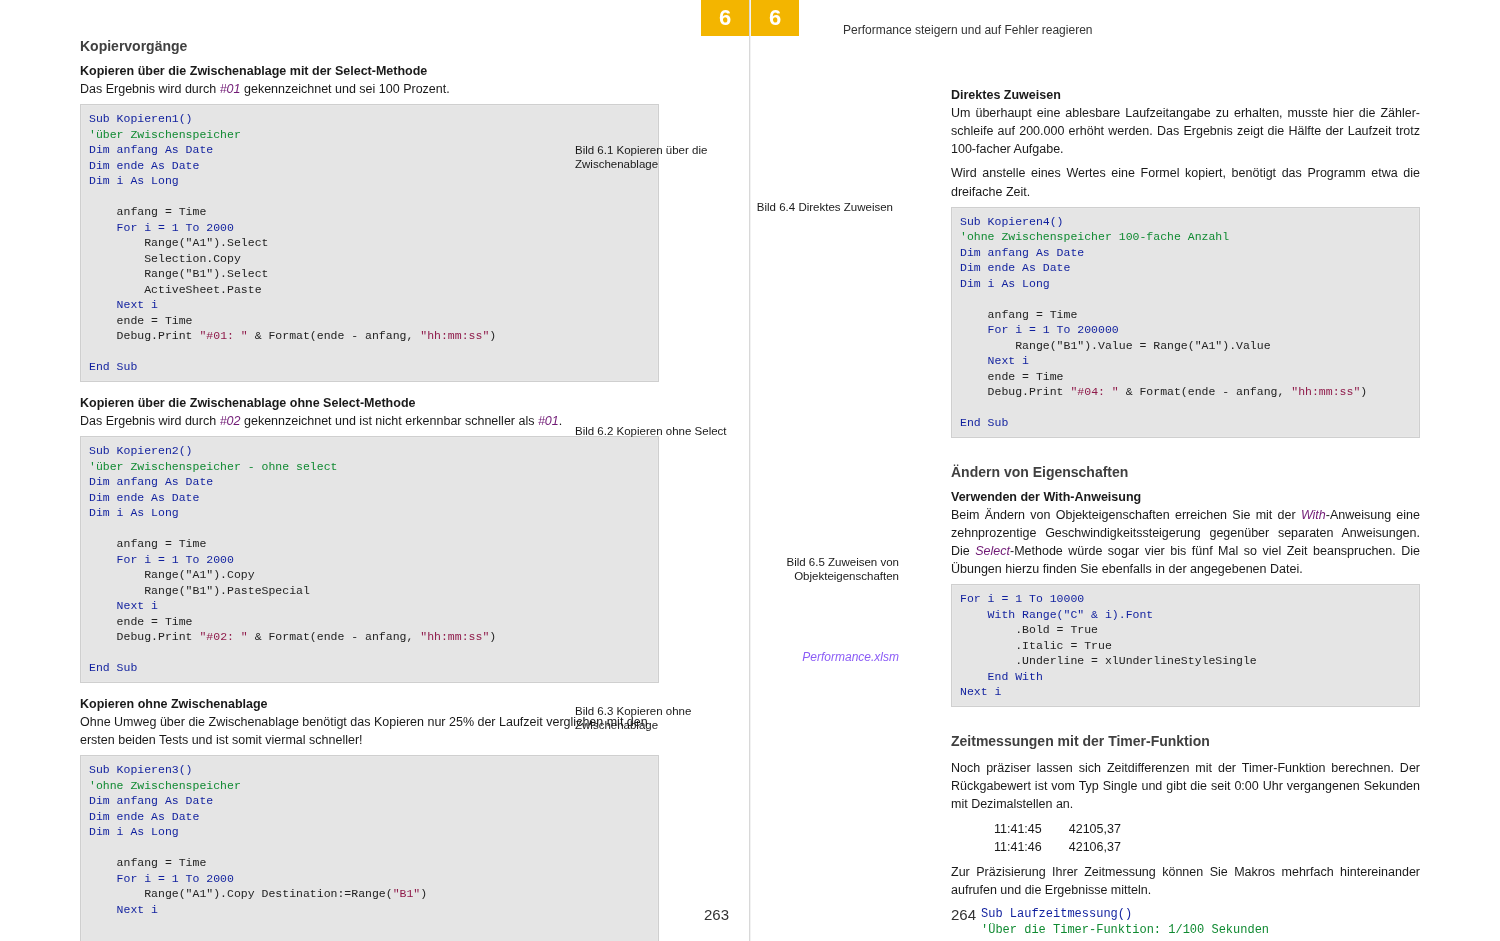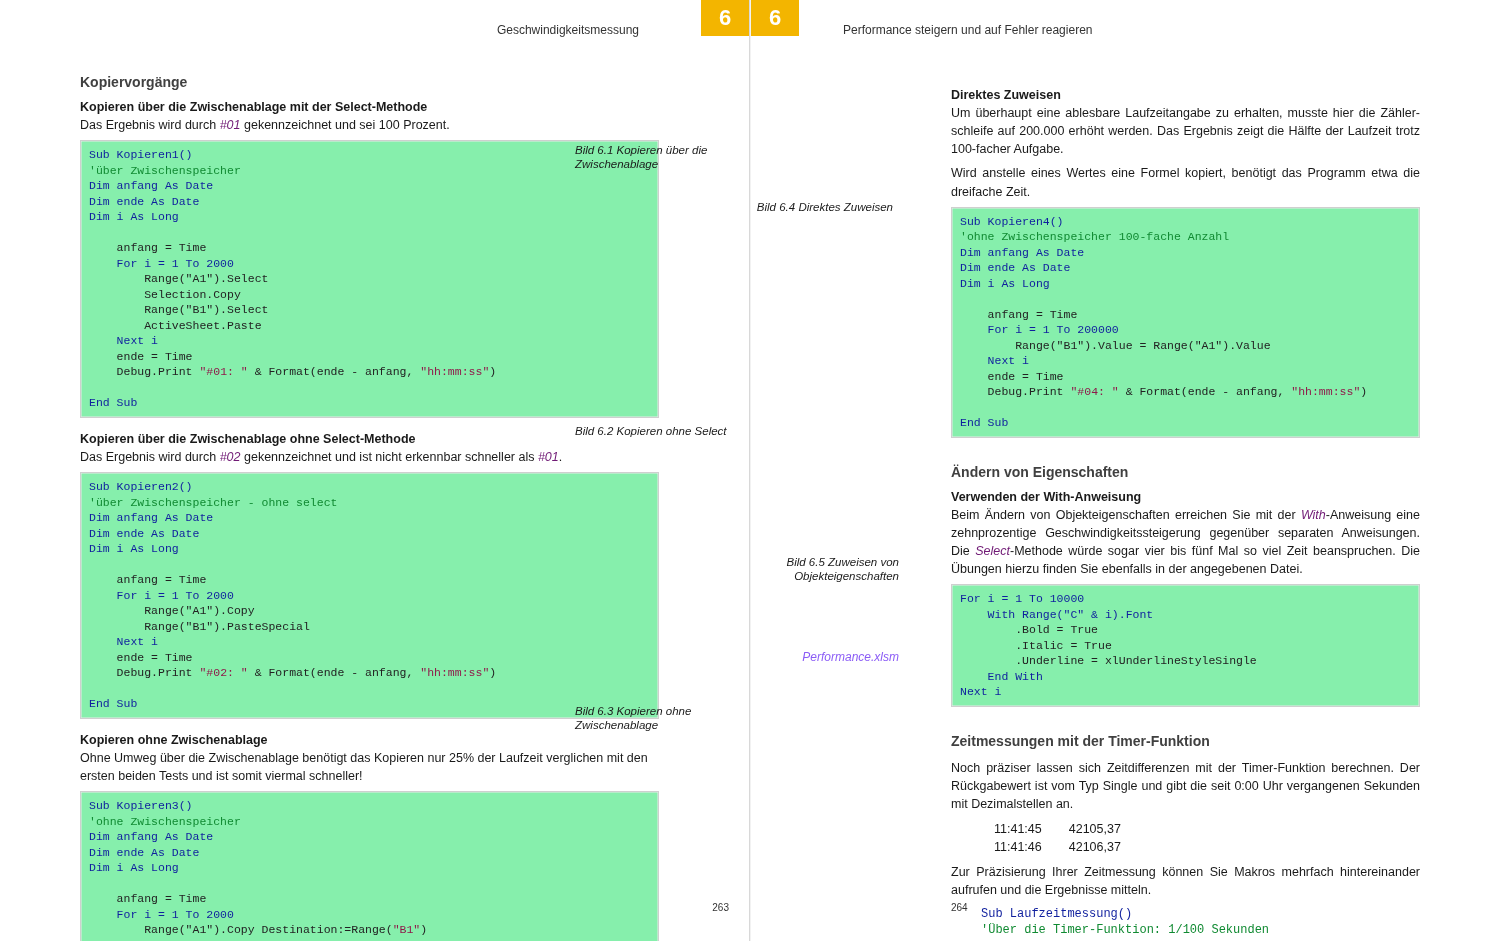--- a/index.html
+++ b/index.html
@@ -28,21 +28,20 @@
     position: relative;
   }
   .page-left  { padding: 12px 90px 0 80px;  border-right: 1px solid #d8d8d8; }
   .page-right { padding: 12px 80px 0 20px;  border-left:  1px solid #f2f2f2; }
 
   
   .page-left  .margin-col { position: absolute; top: 0; right: 14px;  width: 160px; }
   .page-right .margin-col { position: absolute; top: 0; left:  -4px;  width: 160px; text-align: right; }
   .margin-caption {
     position: absolute;
-    font-style: italic;
     font-size: 11.5px;
     line-height: 1.25;
     color: #1a1a1a;
   }
   .margin-link {
     position: absolute;
     font-style: italic;
     font-size: 12px;
     color: #8b5cf6;
   }
@@ -95,21 +94,21 @@
     font-size: 12.5px;
     line-height: 1.45;
     margin: 2px 0 6px 0;
   }
   p.para.justify { text-align: justify; }
   .em-ref   { font-style: italic; color: #701a75; }
 
   
   pre.codebox {
     border: 1px solid #cfcfcf;
-    background: #86efac;
+    background: #e5e5e5;
     padding: 6px 8px;
     margin: 4px 0 14px 0;
     font-family: "Courier New", Courier, monospace;
     font-size: 11.5px;
     line-height: 1.35;
     white-space: pre;
     box-shadow: 0 0 0 0.5px #eaeaea inset;
     overflow: hidden;
   }
   pre.codeplain {
@@ -128,39 +127,36 @@
   .timer-rows {
     font-family: inherit;
     font-size: 12.5px;
     margin: 4px 0 6px 40px;
   }
   .timer-rows td:first-child { padding-right: 24px; text-align: center; }
 
   
   .folio {
     position: absolute;
-    bottom: 28px;
-    font-size: 10px;
+    bottom: 18px;
+    font-size: 15px;
     color: #333;
   }
   .page-left  .folio { right: 20px; }
   .page-right .folio { left: 200px; }
 </style>
 </head>
 <body>
 
 <div class="spread">
 
   <div class="page page-left">
 
     <div class="chapter-tab">6</div>
 
-    <div class="run-head">
-      <span class="title-left">Geschwindigkeitsmessung</span>
-    </div>
 
     <div class="body">
 
       <h2 class="topic">Kopiervorgänge</h2>
 
       <div class="subhead">Kopieren über die Zwischenablage mit der Select-Methode</div>
       <p class="para">
         <span>Das Ergebnis wird durch </span><span class="em-ref">#01</span><span> gekennzeichnet und sei 100 Prozent.</span>
       </p>
 

